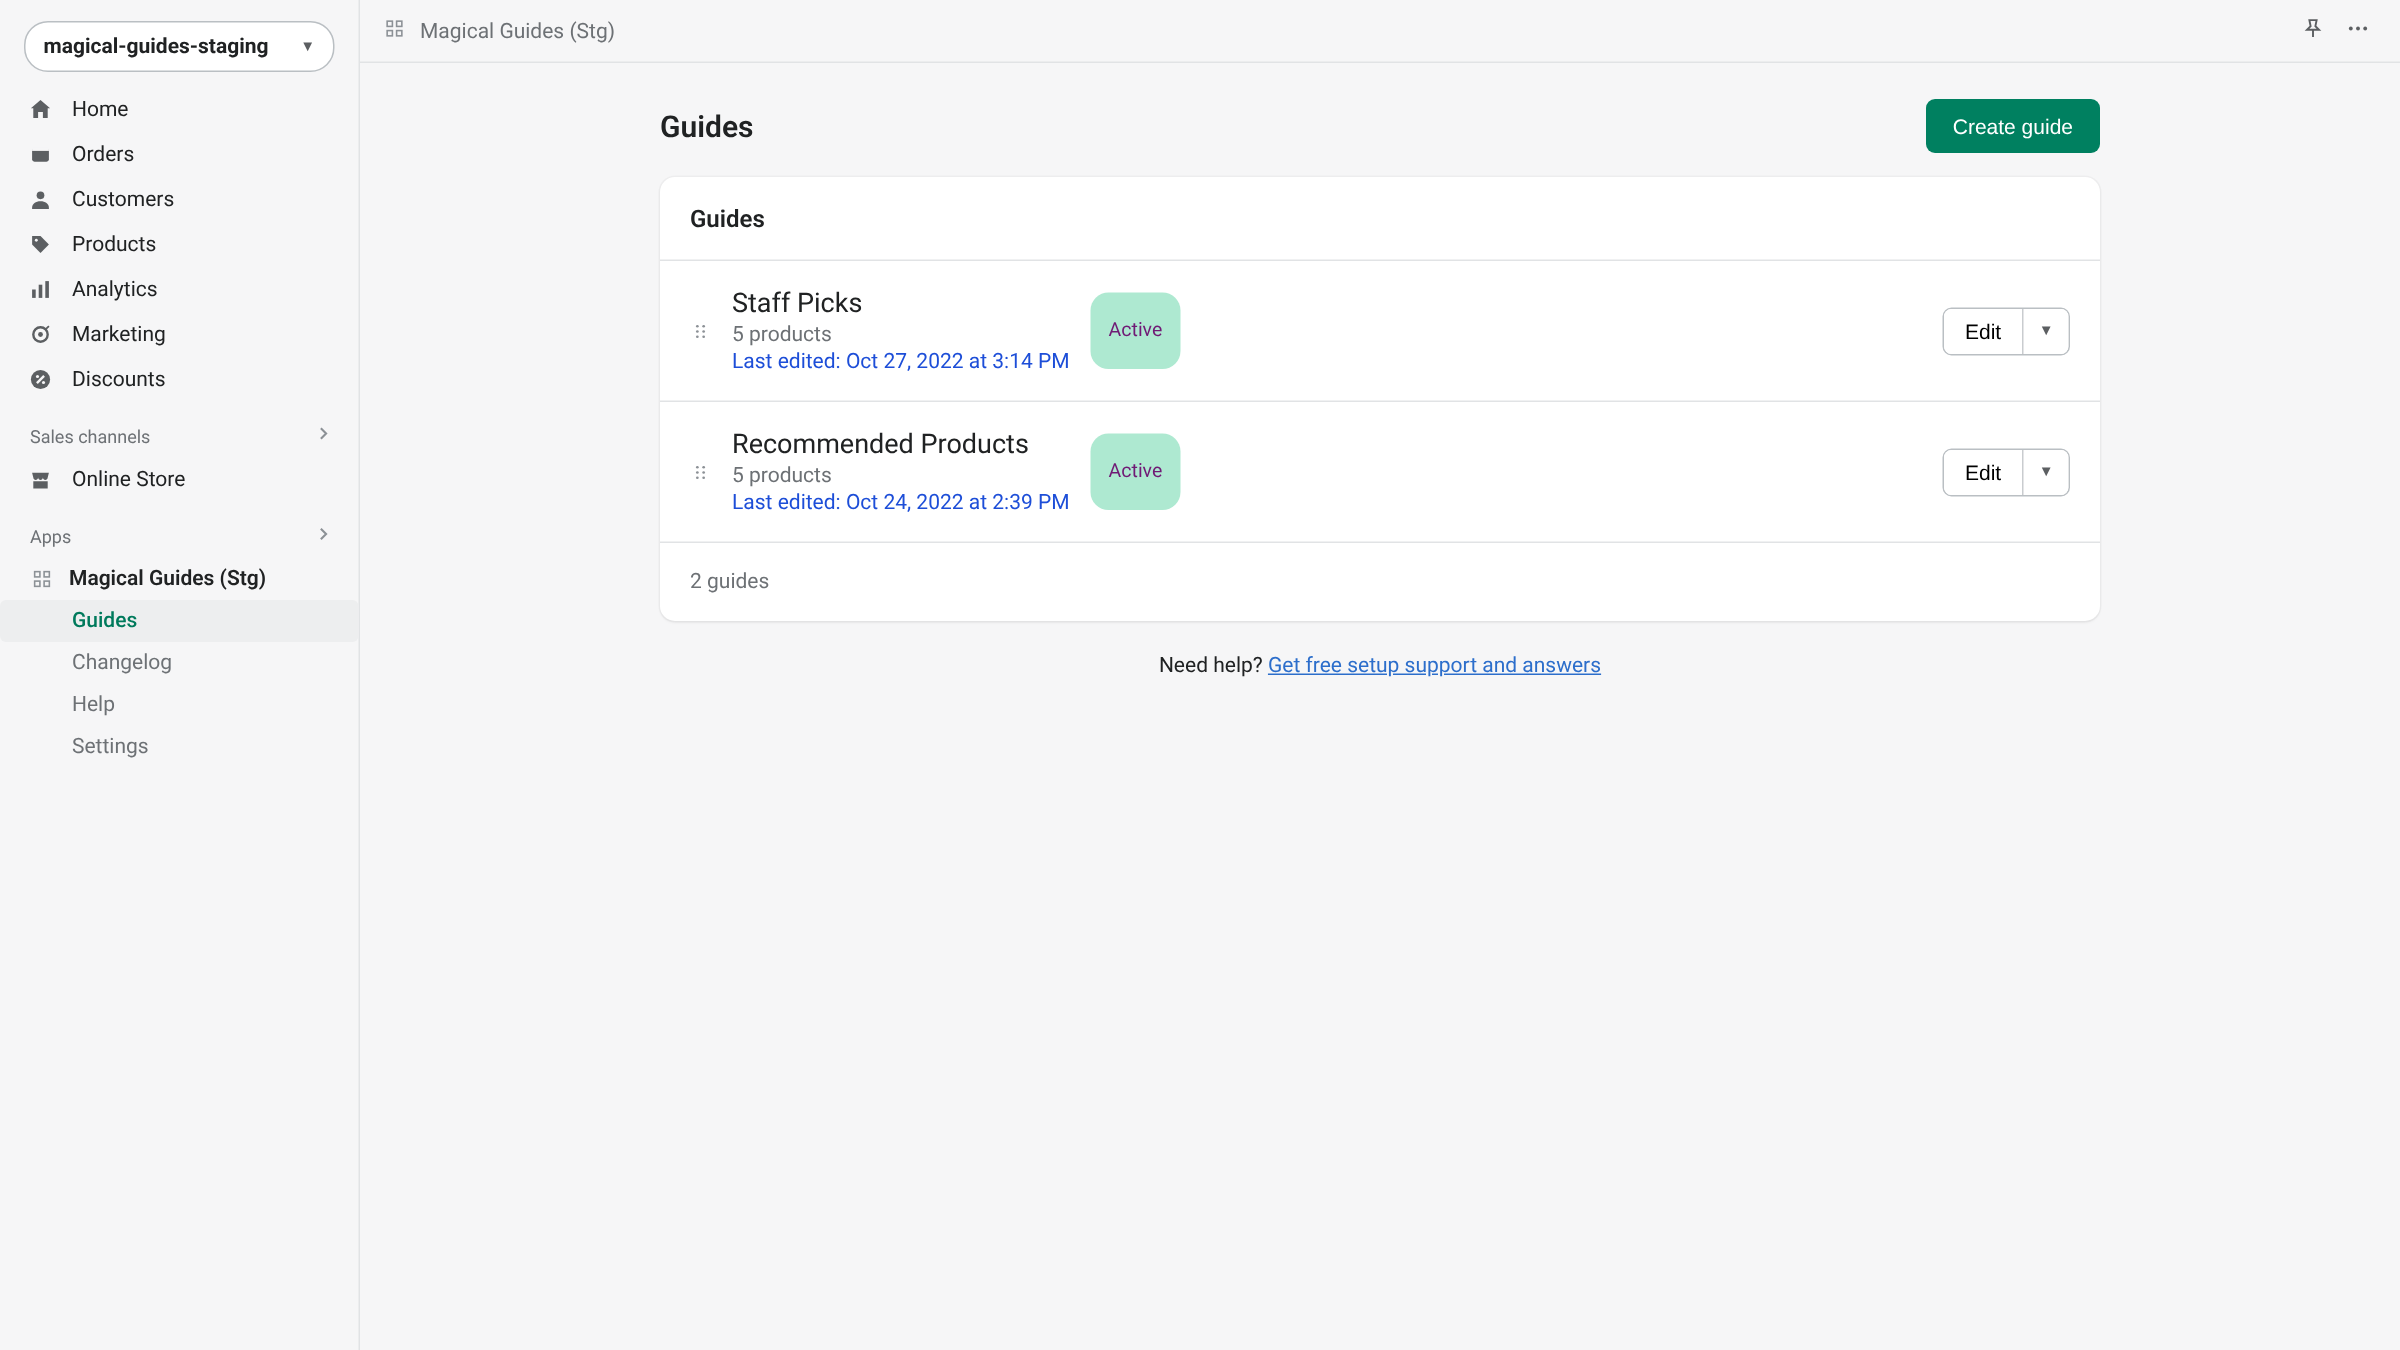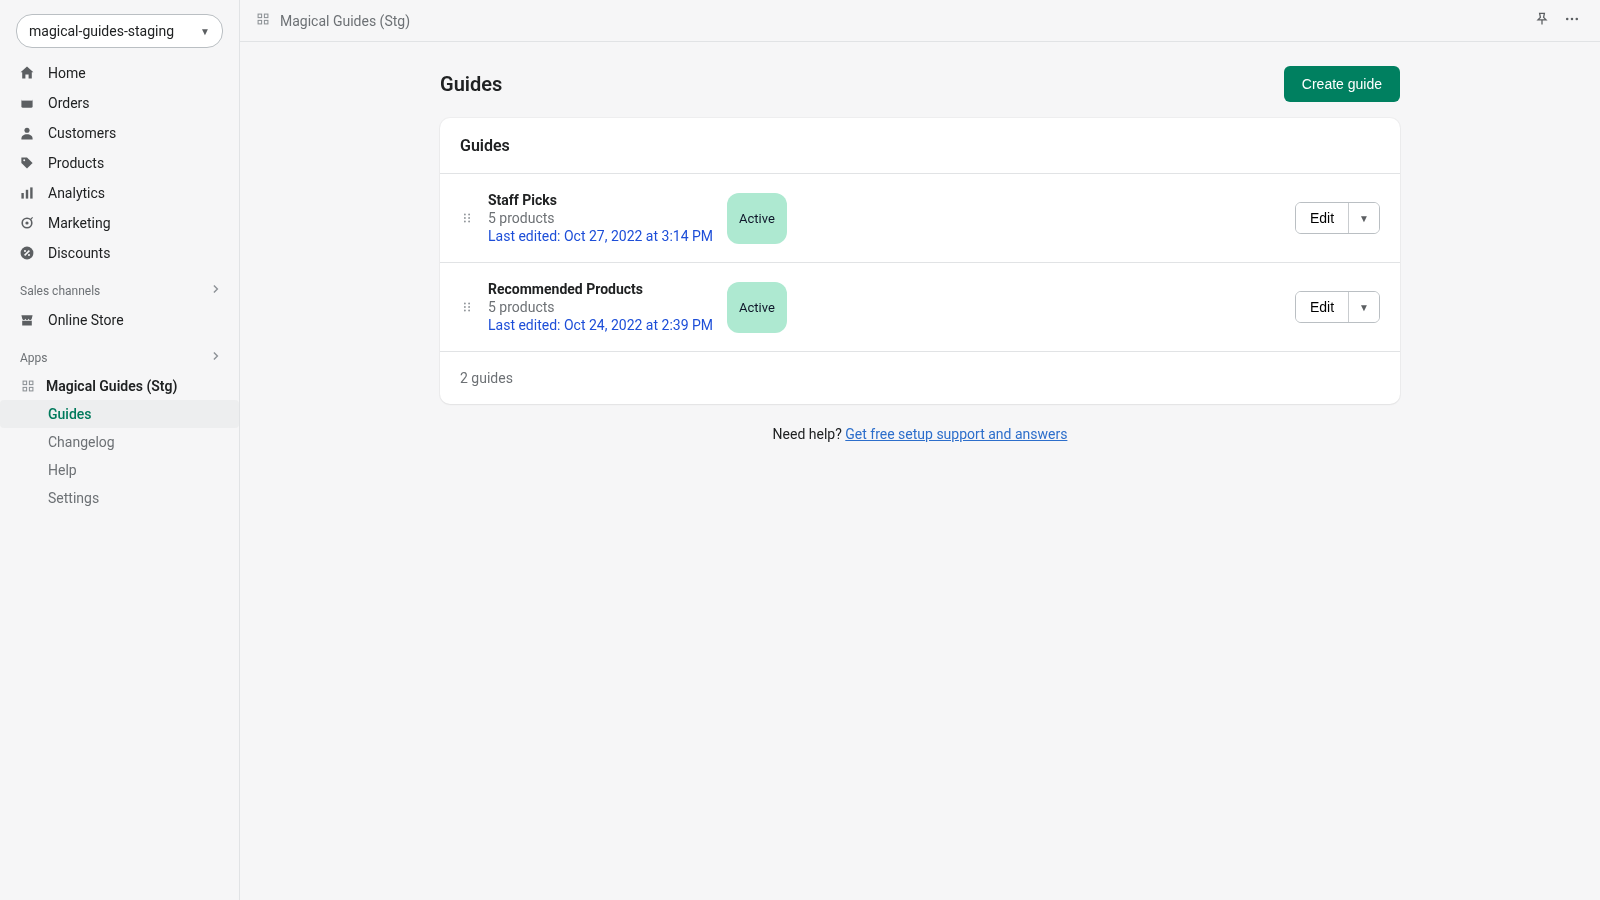--- a/index.html
+++ b/index.html
@@ -29,20 +29,21 @@
     border: 1px solid #babfc3;
     border-radius: 16px;
     padding: 8px 12px;
     background: #fff;
     display: flex;
     align-items: center;
     justify-content: space-between;
     font-size: 14px;
     cursor: pointer;
     color: #202223;
+    font-weight: bold;
   }
   .store-switcher .caret { font-size: 10px; color: #5c5f62; margin-left: 6px; }
   .nav-list { list-style: none; padding: 0 8px; }
   .nav-item {
     display: flex;
     align-items: center;
     padding: 6px 10px;
     border-radius: 4px;
     cursor: pointer;
     gap: 12px;
@@ -165,27 +166,27 @@
     align-items: center;
     padding: 18px 20px;
     border-bottom: 1px solid #e1e3e5;
     gap: 14px;
   }
   .drag-handle {
     color: #8c9196;
     cursor: grab;
     display: inline-flex;
   }
-  .guide-title { font-weight: 700; font-size: 14px; }
+  .guide-title { font-weight: 400; font-size: 18px; }
   .guide-sub { color: #6d7175; font-size: 14px; }
   .guide-meta { color: #1d4ed8; font-size: 14px; flex: 0 0 auto; text-align: right; }
   .badge-col { flex: 0 0 110px; display:flex; justify-content:flex-start; }
   .badge {
     background: #aee9d1;
-    color: #0f172a;
+    color: #701a75;
     border-radius: 12px;
     padding: 18px 12px;
     font-size: 13px;
   }
   .row-spacer { flex: 1; }
   .btn-group {
     display: flex;
     border: 1px solid #babfc3;
     border-radius: 6px;
     overflow: hidden;

